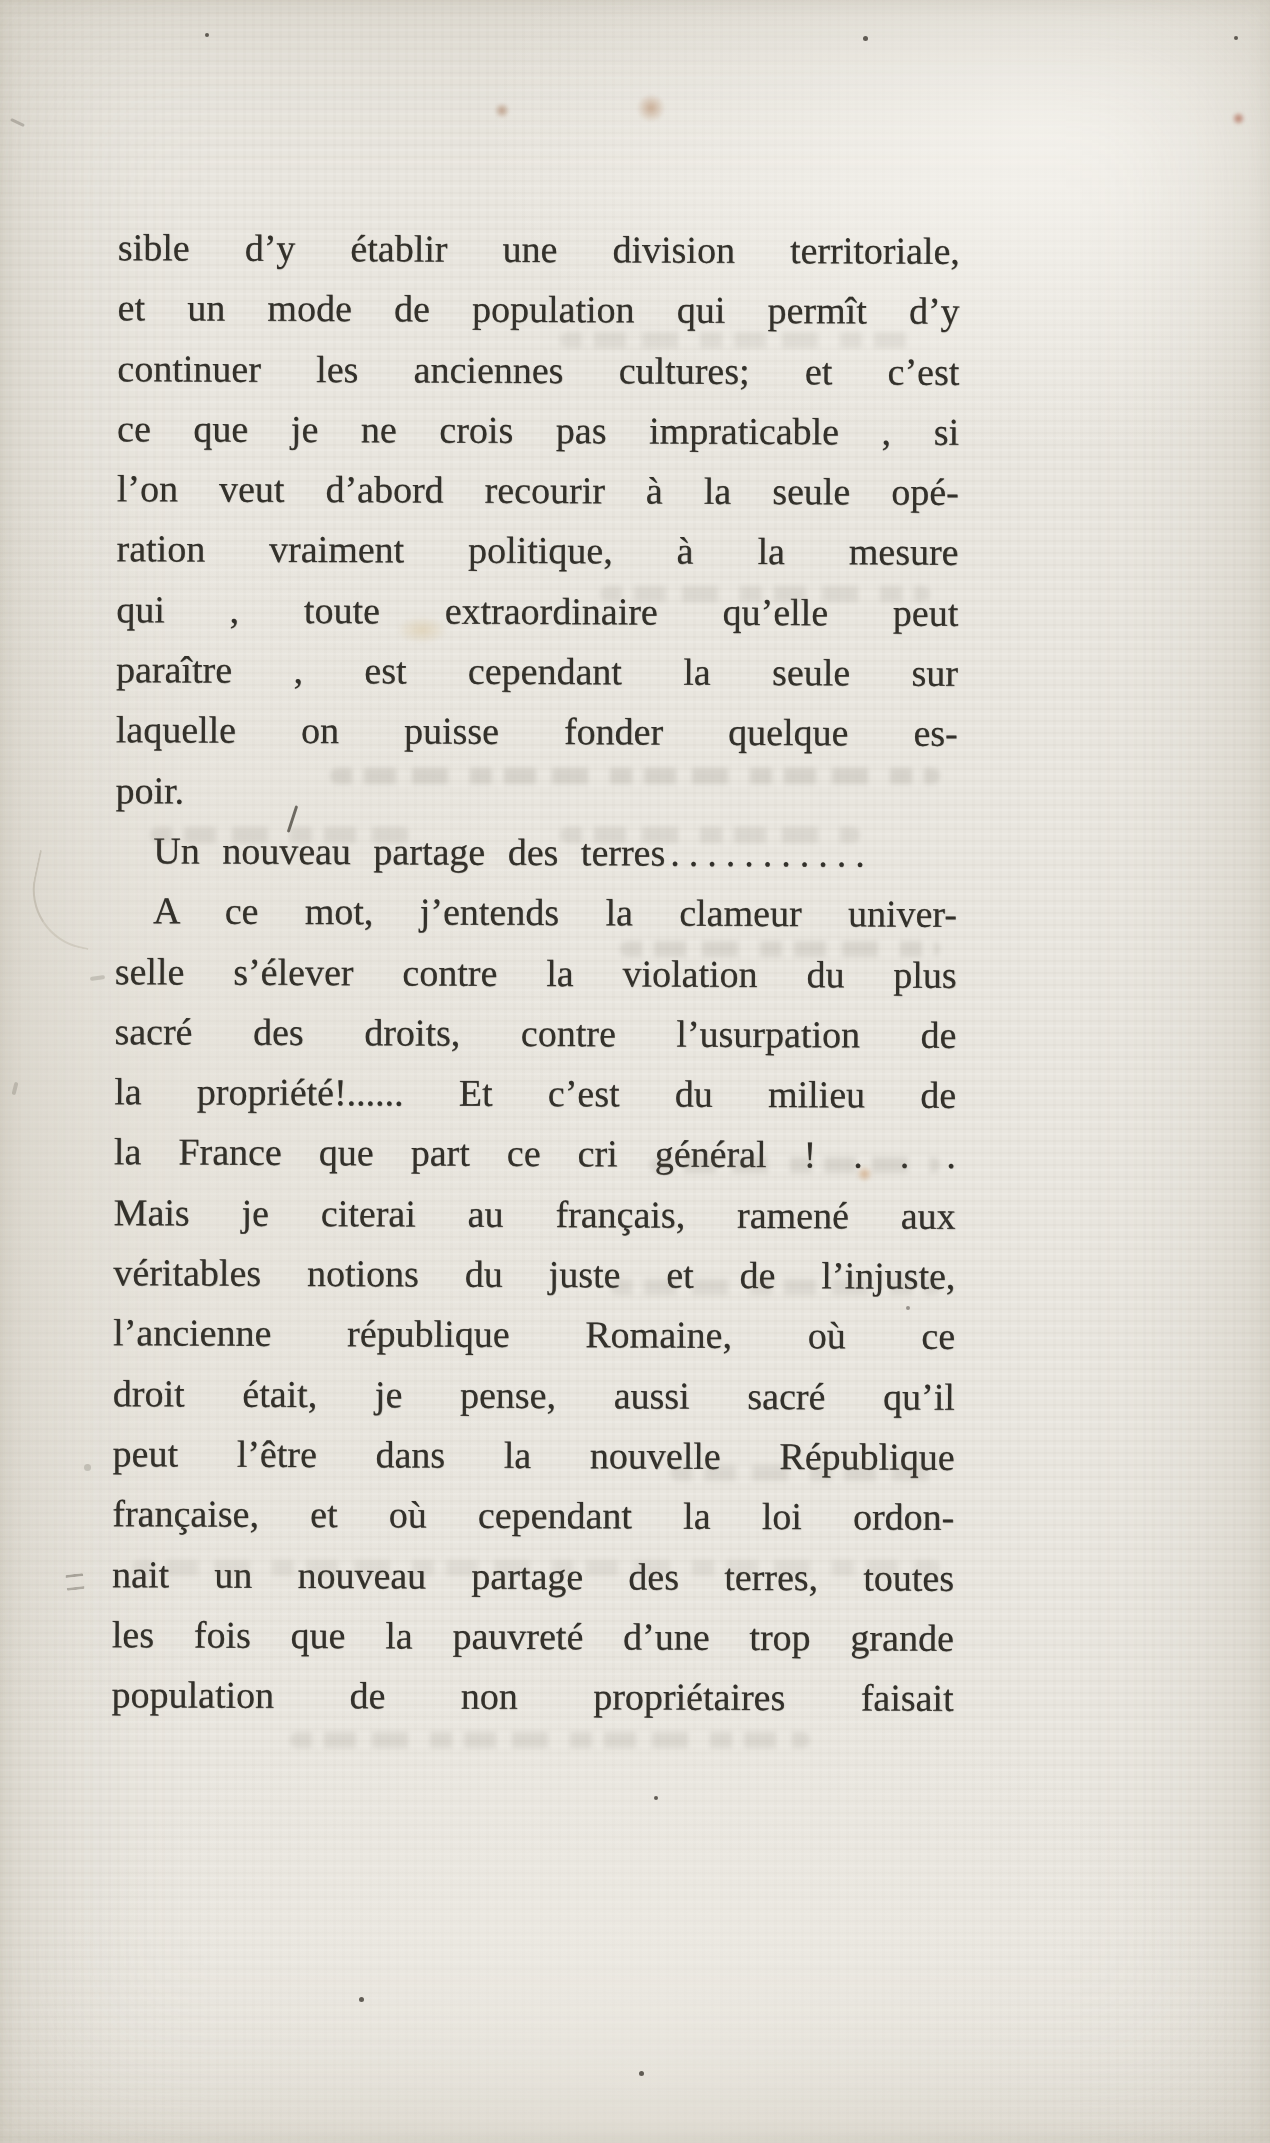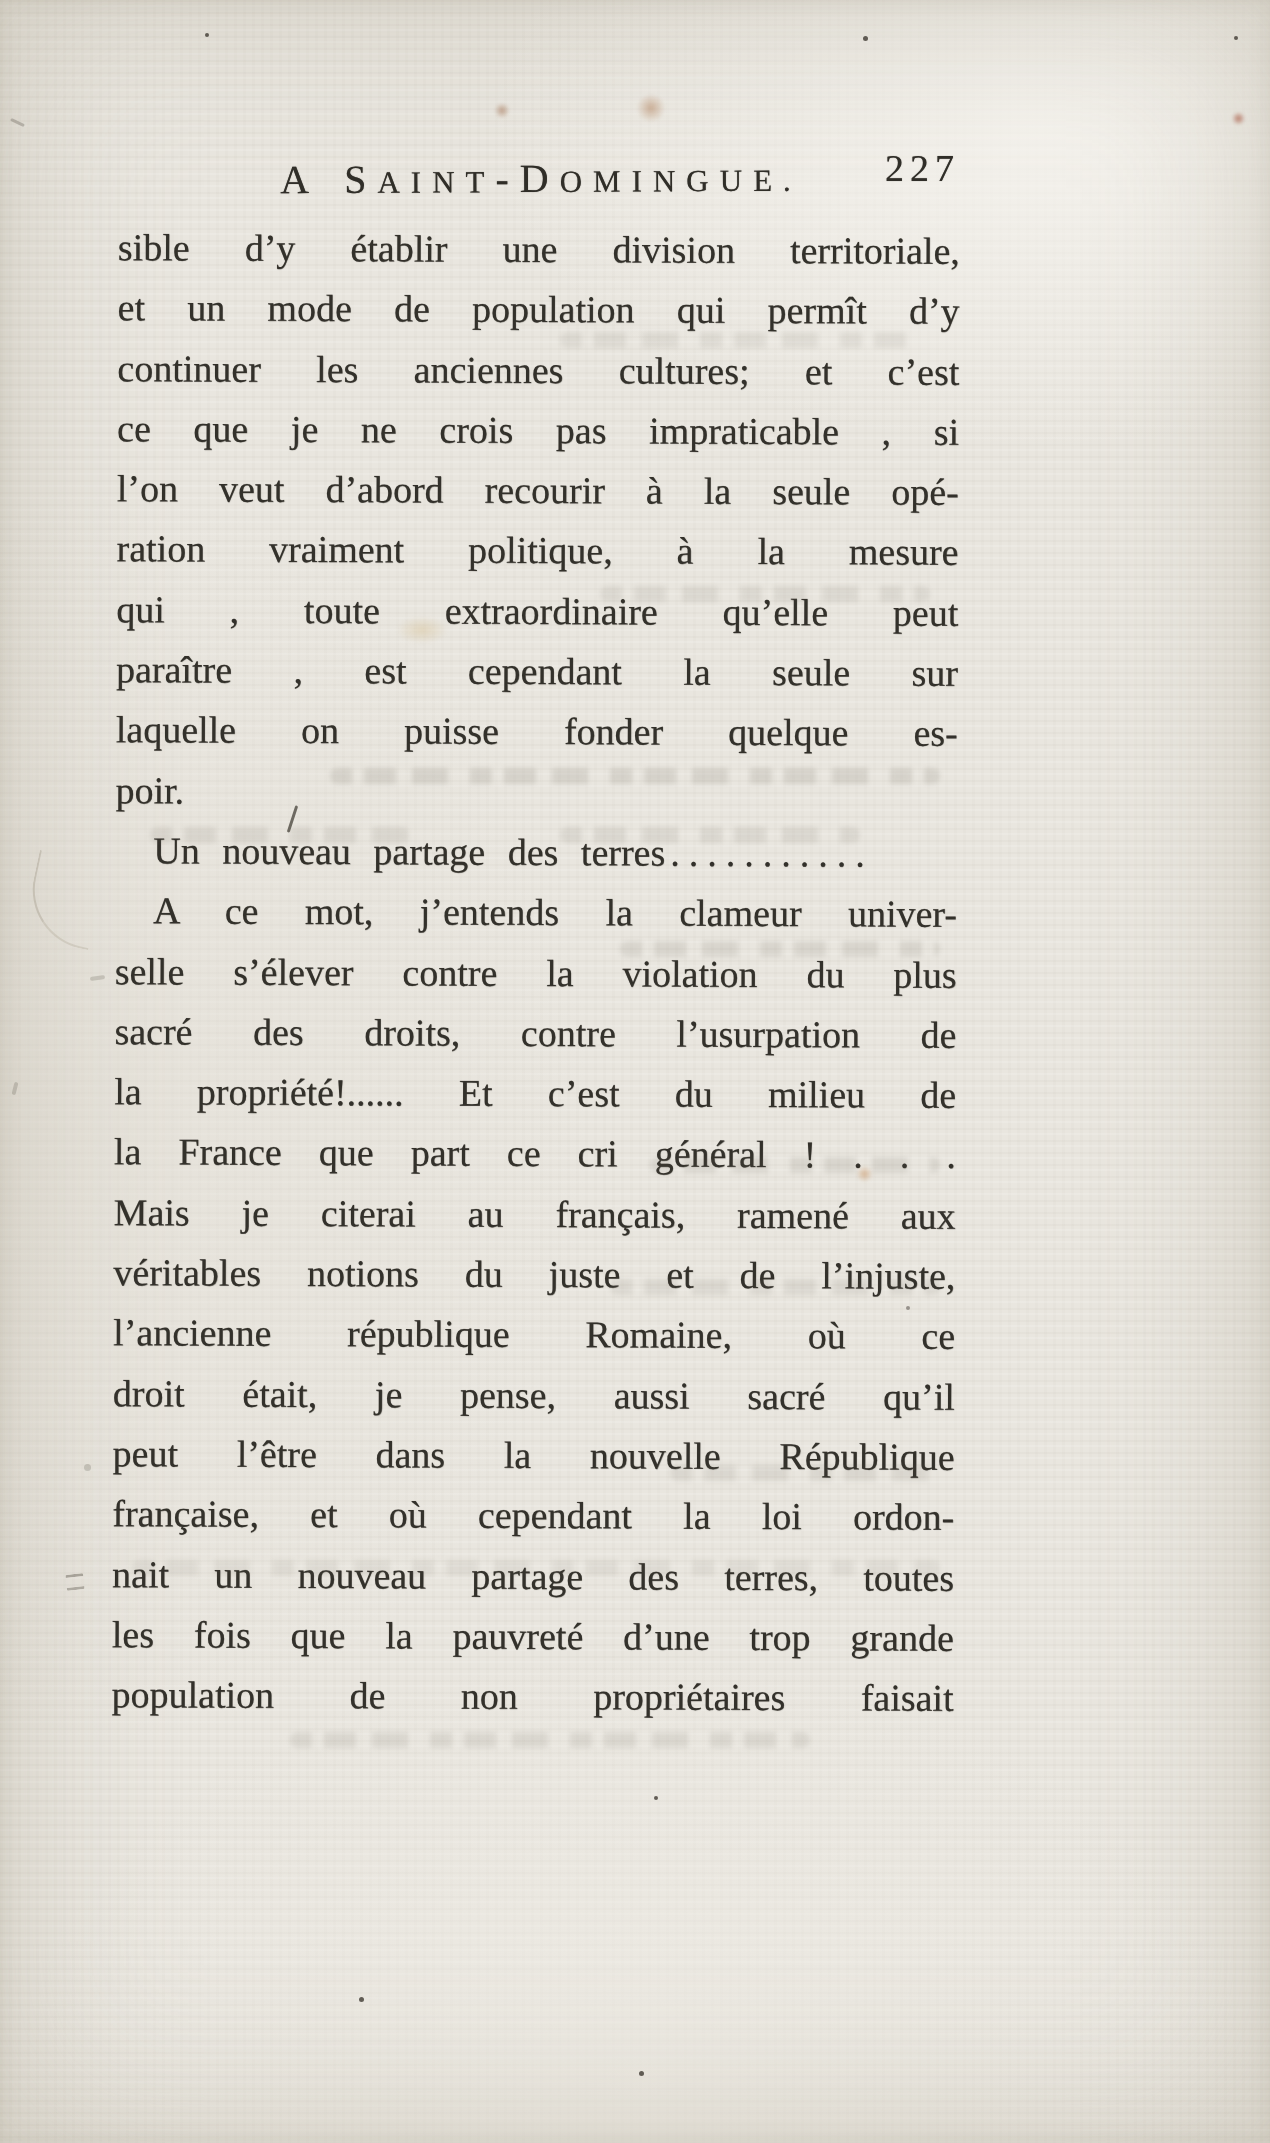--- a/index.html
+++ b/index.html
@@ -65,24 +65,20 @@
   }
   .stain { position: absolute; border-radius: 50%; filter: blur(1.5px); }
   .speck { position: absolute; border-radius: 50%; background: rgba(62,57,50,.8); }
   .mark  { position: absolute; background: rgba(86,81,70,.55); border-radius: 2px; }
 </style>
 </head>
 <body>
 
 <div class="page">
 
-  <div class="header">
-    <div class="hdr-title"><span class="cap">A</span><span class="hsp"></span><span class="cap">S</span><span class="sc">AINT</span><span class="cap">-</span><span class="cap">D</span><span class="sc">OMINGUE.</span></div>
-    <div class="hdr-num">227</div>
-  </div>
 
   <div class="bodyblock">
     <div class="line">sible d’y établir une division territoriale,</div>
     <div class="line">et un mode de population qui permît d’y</div>
     <div class="line">continuer les anciennes cultures; et c’est</div>
     <div class="line">ce que je ne crois pas impraticable , si</div>
     <div class="line">l’on veut d’abord recourir à la seule opé-</div>
     <div class="line">ration vraiment politique, à la mesure</div>
     <div class="line">qui , toute extraordinaire qu’elle peut</div>
     <div class="line">paraître , est cependant la seule sur</div>

